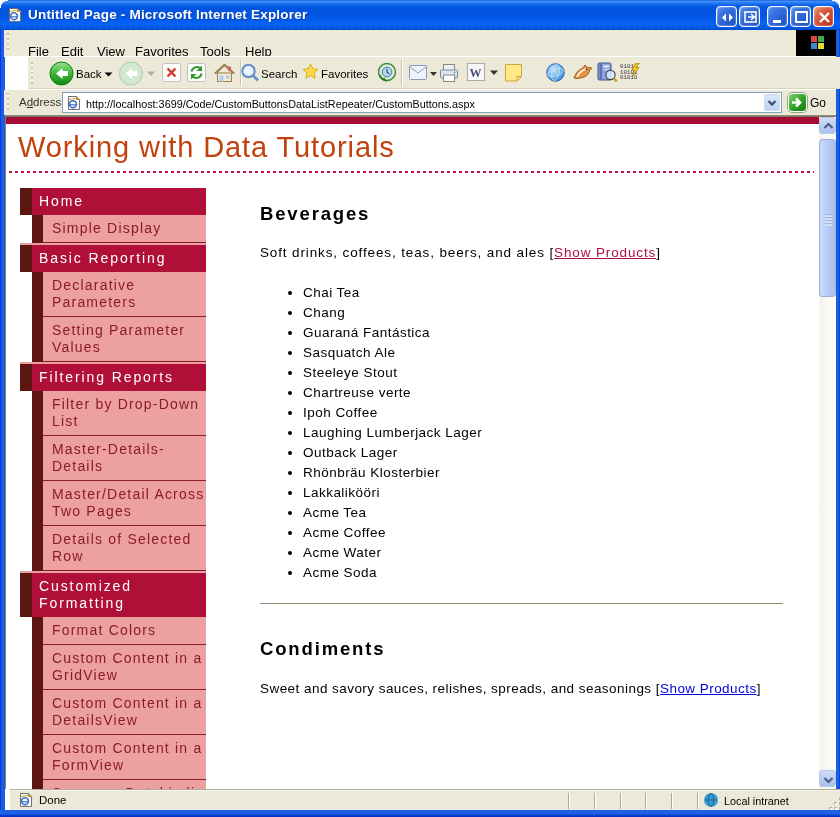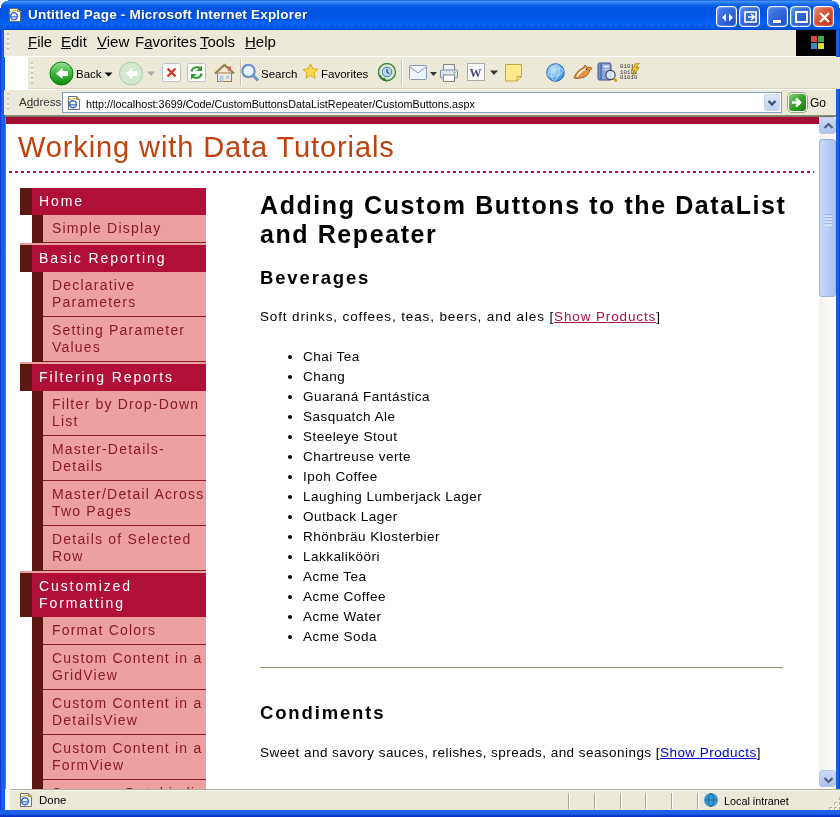--- a/index.html
+++ b/index.html
@@ -25,21 +25,21 @@
  background:linear-gradient(135deg,#5f95f2 0%,#3a72e0 30%,#2458c8 80%,#1b4ec0 100%);
  box-shadow:inset 0 0 2px rgba(255,255,255,.7);}
 .winbtn svg{position:absolute;left:0;top:0;}
 #wb1{left:716px;} #wb2{left:739px;} #wb3{left:767px;} #wb4{left:790px;}
 #wb5{left:813px;background:linear-gradient(135deg,#eb9b7c 0%,#dd6547 30%,#cc4024 70%,#b93217 100%);}
 
 
 #menubar{left:4px;top:30px;width:832px;height:26px;background:#ece9d8;}
 #menubar .grip{left:3px;top:3px;width:3px;height:20px;}
 .grip{width:2px!important;background:repeating-linear-gradient(to bottom,#c6c3b2 0,#c6c3b2 2px,#fff 2px,#fff 3px,transparent 3px,transparent 5px);}
-.menuitem{position:absolute;top:3px;font-size:15px;color:#000;}
+.menuitem{position:absolute;top:14px;font-size:13px;color:#000;}
 .menuitem u{text-decoration:underline;}
 #winlogo{left:796px;top:30px;width:40px;height:26px;background:#000;}
 #menub-sep{left:4px;top:56px;width:832px;height:1px;background:#fff;}
 
 
 #toolbar{left:4px;top:57px;width:832px;height:32px;background:#ece9d8;border-bottom:1px solid #d8d4c0;margin-left:24px;}
 #toolbar .grip{left:3px;top:5px;width:3px;height:22px;}
 .tbtxt{position:absolute;font-size:11.5px;color:#000;top:11px;}
 .tsep{position:absolute;top:3px;width:2px;height:26px;border-left:1px solid #c9c4ae;border-right:1px solid #fff;}
 
@@ -366,21 +366,20 @@
     <div class="nrow s">
         <div class="stripe"></div>
         <div class="body">Custom Content in a<br>FormView</div>
       </div>
     <div class="nrow s">
         <div class="stripe"></div>
         <div class="body">Summary Databinding</div>
       </div>
   </div>
   <div id="main">
-    <h1>Adding Custom Buttons to the DataList<br>and Repeater</h1>
     <h3>Beverages</h3>
     <p>Soft drinks, coffees, teas, beers, and ales [<a class="v" href="#">Show Products</a>]</p>
     <ul>
       <li>Chai Tea</li>
       <li>Chang</li>
       <li>Guaraná Fantástica</li>
       <li>Sasquatch Ale</li>
       <li>Steeleye Stout</li>
       <li>Chartreuse verte</li>
       <li>Ipoh Coffee</li>

